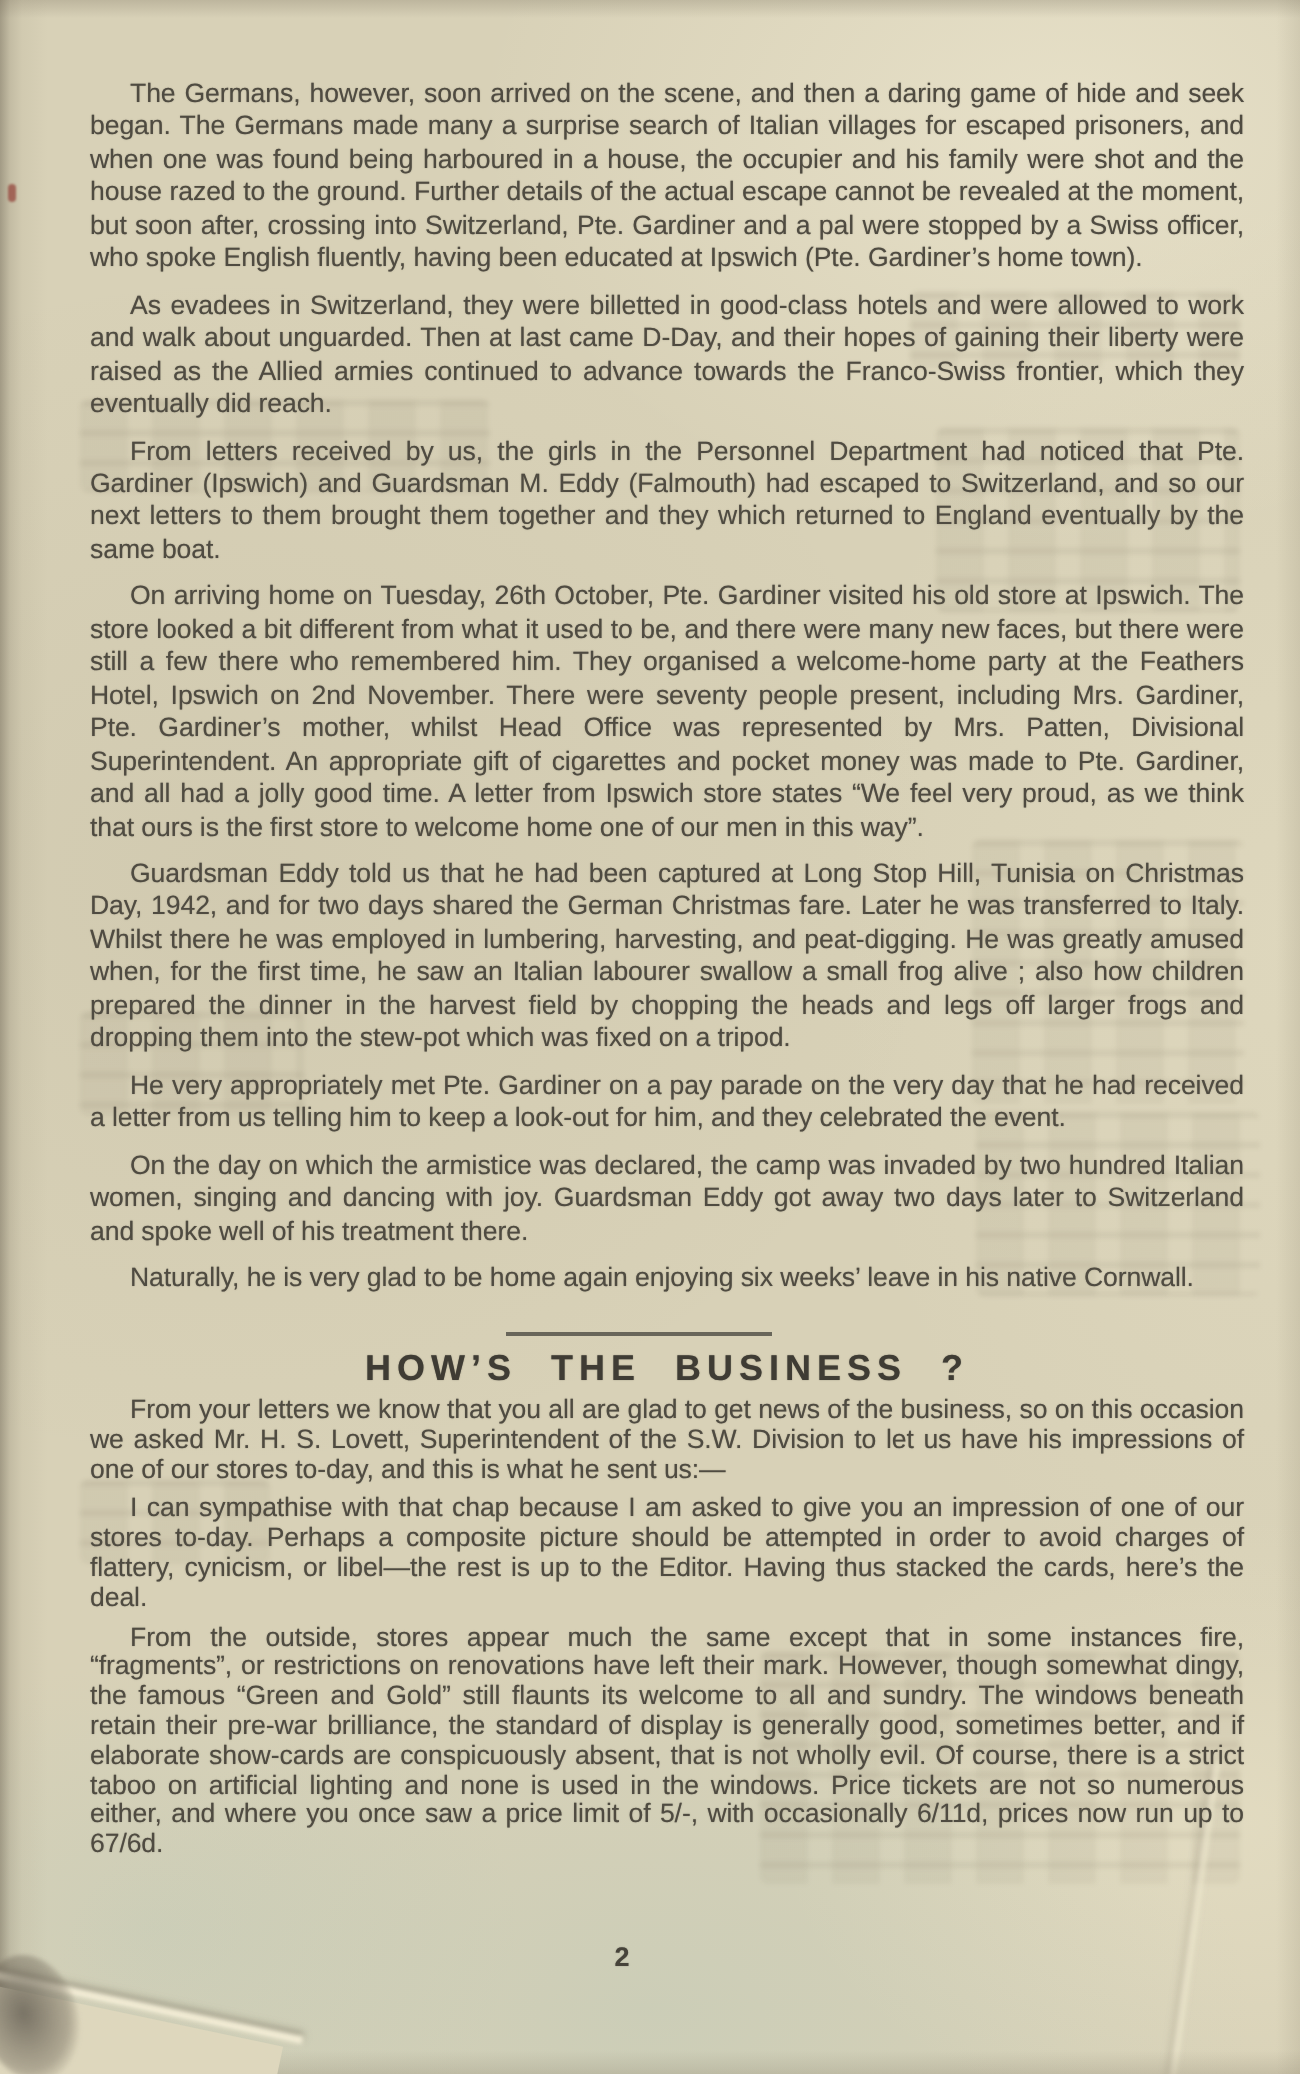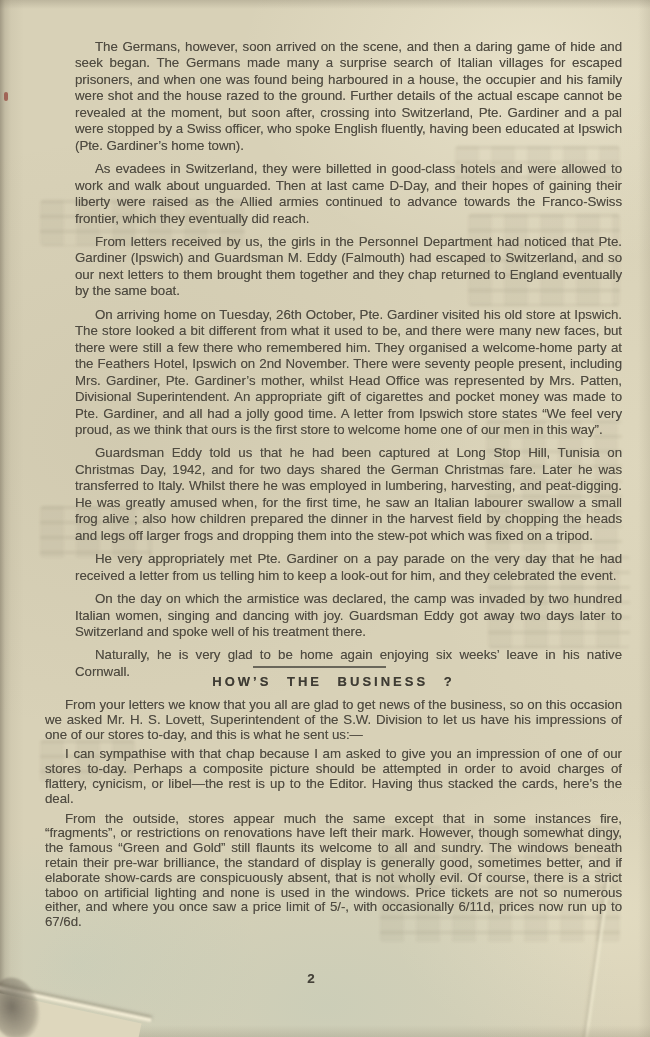--- a/index.html
+++ b/index.html
@@ -69,32 +69,32 @@
   }
   
   .col{
     position:absolute;left:45px;width:577px;z-index:5;
     color:#4f4b41;font-size:13.3px;letter-spacing:-0.05px;
     text-shadow:0 0 .6px rgba(82,78,67,.55);
     text-align:justify;
   }
   .col p{margin:0;text-indent:20px;}
   .part1{top:39px;line-height:16.45px;}
-  .part1 p{margin-bottom:7px;margin-left:30px;}
+  .part1 p{margin-bottom:7px;}
   .part2{top:698px;line-height:14.8px;}
   .part2 p{margin-bottom:5px;}
   .heading-block{
     position:absolute;z-index:5;left:45px;top:666px;width:577px;text-align:center;
   }
   .rule{
     width:133px;height:2px;margin:0 auto 6px;background:#56534a;opacity:.85;
     transform:translateX(-14px);
   }
   .heading-block h2{
-    margin:0;font-size:13px;font-weight:bold;color:#3f3c34;
+    margin:0;font-size:18px;font-weight:bold;color:#3f3c34;
     letter-spacing:3px;word-spacing:9px;text-shadow:0 0 .6px rgba(63,60,52,.6);
   }
   .page-number{
     position:absolute;z-index:5;left:296px;top:971px;width:30px;text-align:center;
     color:#46433a;font-size:13.5px;font-weight:600;text-shadow:0 0 .6px rgba(70,67,58,.55);
   }
 </style>
 </head>
 <body>
 
@@ -112,21 +112,21 @@
   <div class="edge-overlay"></div>
   <div class="corner-bl"></div>
   <div class="crease-line"></div>
   <div class="crease-br"></div>
   <div class="stain"></div>
   <div class="red-speck"></div>
 
   <main class="col part1">
     <p>The Germans, however, soon arrived on the scene, and then a daring game of hide and seek began. The Germans made many a surprise search of Italian villages for escaped prisoners, and when one was found being harboured in a house, the occupier and his family were shot and the house razed to the ground. Further details of the actual escape cannot be revealed at the moment, but soon after, crossing into Switzerland, Pte. Gardiner and a pal were stopped by a Swiss officer, who spoke English fluently, having been educated at Ipswich (Pte. Gardiner’s home town).</p>
     <p>As evadees in Switzerland, they were billetted in good-class hotels and were allowed to work and walk about unguarded. Then at last came D-Day, and their hopes of gaining their liberty were raised as the Allied armies continued to advance towards the Franco-Swiss frontier, which they eventually did reach.</p>
-    <p>From letters received by us, the girls in the Personnel Department had noticed that Pte. Gardiner (Ipswich) and Guardsman M. Eddy (Falmouth) had escaped to Switzerland, and so our next letters to them brought them together and they chap returned to England eventually by the same boat.</p>
+    <p>From letters received by us, the girls in the Personnel Department had noticed that Pte. Gardiner (Ipswich) and Guardsman M. Eddy (Falmouth) had escaped to Switzerland, and so our next letters to them brought them together and they which returned to England eventually by the same boat.</p>
     <p>On arriving home on Tuesday, 26th October, Pte. Gardiner visited his old store at Ipswich. The store looked a bit different from what it used to be, and there were many new faces, but there were still a few there who remembered him. They organised a welcome-home party at the Feathers Hotel, Ipswich on 2nd November. There were seventy people present, including Mrs. Gardiner, Pte. Gardiner’s mother, whilst Head Office was represented by Mrs. Patten, Divisional Superintendent. An appropriate gift of cigarettes and pocket money was made to Pte. Gardiner, and all had a jolly good time. A letter from Ipswich store states “We feel very proud, as we think that ours is the first store to welcome home one of our men in this way”.</p>
     <p>Guardsman Eddy told us that he had been captured at Long Stop Hill, Tunisia on Christmas Day, 1942, and for two days shared the German Christmas fare. Later he was transferred to Italy. Whilst there he was employed in lumbering, harvesting, and peat-digging. He was greatly amused when, for the first time, he saw an Italian labourer swallow a small frog alive ; also how children prepared the dinner in the harvest field by chopping the heads and legs off larger frogs and dropping them into the stew-pot which was fixed on a tripod.</p>
     <p>He very appropriately met Pte. Gardiner on a pay parade on the very day that he had received a letter from us telling him to keep a look-out for him, and they celebrated the event.</p>
     <p>On the day on which the armistice was declared, the camp was invaded by two hundred Italian women, singing and dancing with joy. Guardsman Eddy got away two days later to Switzerland and spoke well of his treatment there.</p>
     <p>Naturally, he is very glad to be home again enjoying six weeks’ leave in his native Cornwall.</p>
   </main>
 
   <div class="heading-block">
     <div class="rule"></div>
     <h2>HOW’S THE BUSINESS ?</h2>

